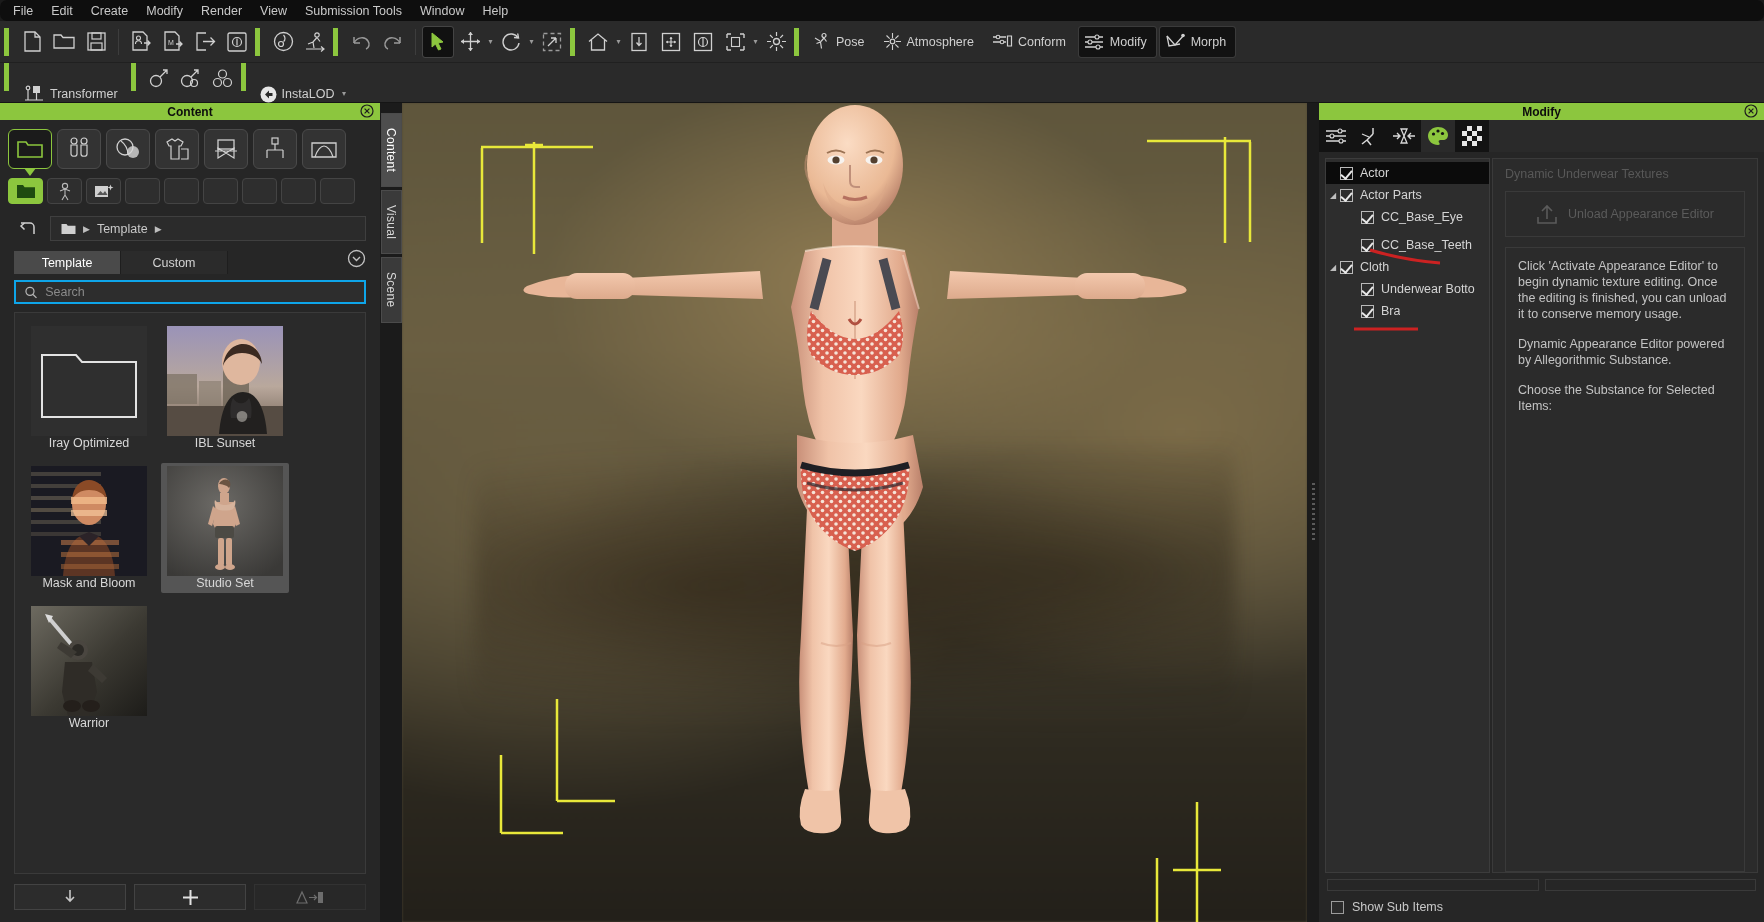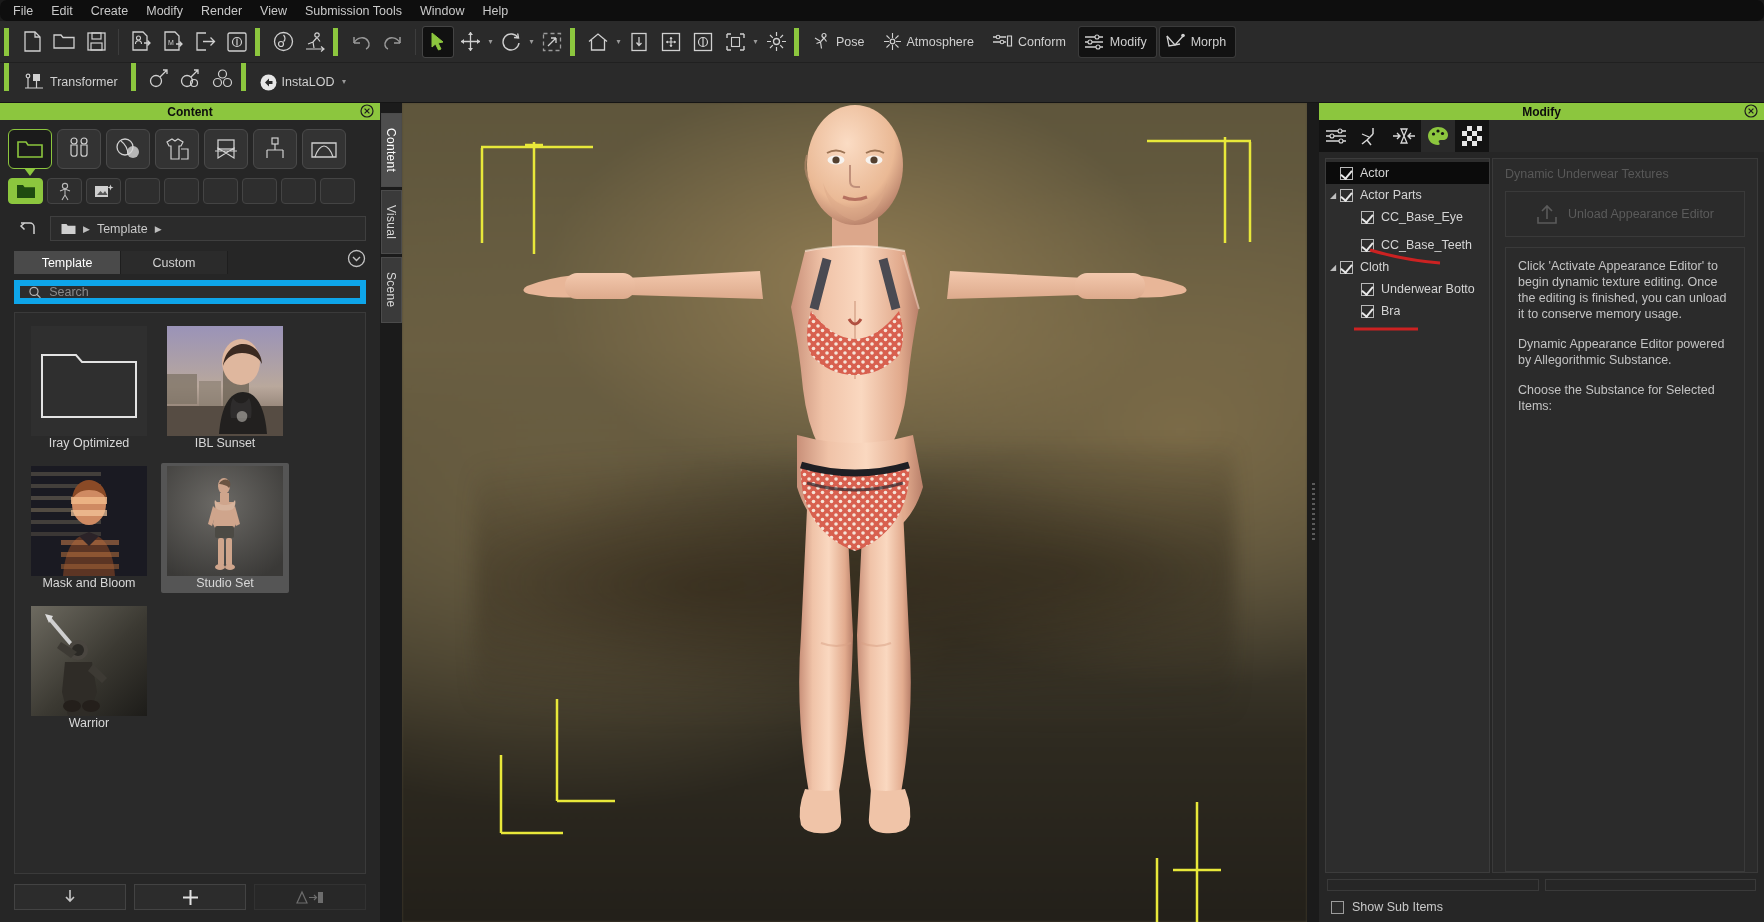--- a/index.html
+++ b/index.html
@@ -32,21 +32,21 @@
   .tbtn {
     width: 30px; height: 30px; display: flex; align-items: center; justify-content: center;
     margin: 0 1px; border-radius: 2px; flex: 0 0 auto;
   }
   .tbtn.sel { background: #111; outline: 1px solid #444; }
   .tbtn svg { display: block; }
   .caret { width: 9px; font-size: 8px; color: #9a9a9a; text-align: center; flex: 0 0 9px; line-height: 30px; }
   .tbtnlbl {
     height: 30px; display: flex; align-items: center; gap: 5px;
     padding: 0 9px 0 5px; font-size: 12.5px; color: #cfcfcf; border-radius: 2px;
-    margin: 4px 2px; white-space: nowrap; flex: 0 0 auto;
+    margin: 16px 2px; white-space: nowrap; flex: 0 0 auto;
   }
   .tbtnlbl.dark { background: #121212; outline: 1px solid #3b3b3b; }
 
   
   .toolbar2 {
     height: 40px; background: #2a2a2a; display: flex; 
     flex: 0 0 40px; padding-left: 2px; border-bottom: 1px solid #151515;
   }
 
   
@@ -89,21 +89,21 @@
   .tab {
     width: 107px; height: 23px; display: flex; align-items: center; justify-content: center;
     font-size: 12.5px; color: #d2d2d2; background: #2b2b2b; border-right: 1px solid #1e1e1e;
   }
   .tab.active { background: #4a4a4a; color: #fff; }
   .tabspacer { flex: 1 1 auto; }
   .tabicon { margin-left: auto; padding-bottom: 2px; }
 
   .srchwrap { padding: 6px 14px 0 14px; }
   .srchbox {
-    height: 24px; border: 6px solid #0ea5e9; background: #2d2d2d;
+    height: 24px; border: 2px solid #0ea5e9; background: #2d2d2d;
     display: flex; align-items: center; gap: 8px; padding: 0 9px;
   }
   .srchbox input {
     border: none; background: transparent; outline: none; color: #cfcfcf;
     font-size: 12.5px; font-family: "Liberation Sans", sans-serif; width: 100%;
   }
   .srchbox input::placeholder { color: #8a8a8a; }
 
   .gridwrap {
     margin: 8px 14px 0 14px; flex: 1 1 auto; min-height: 0;

